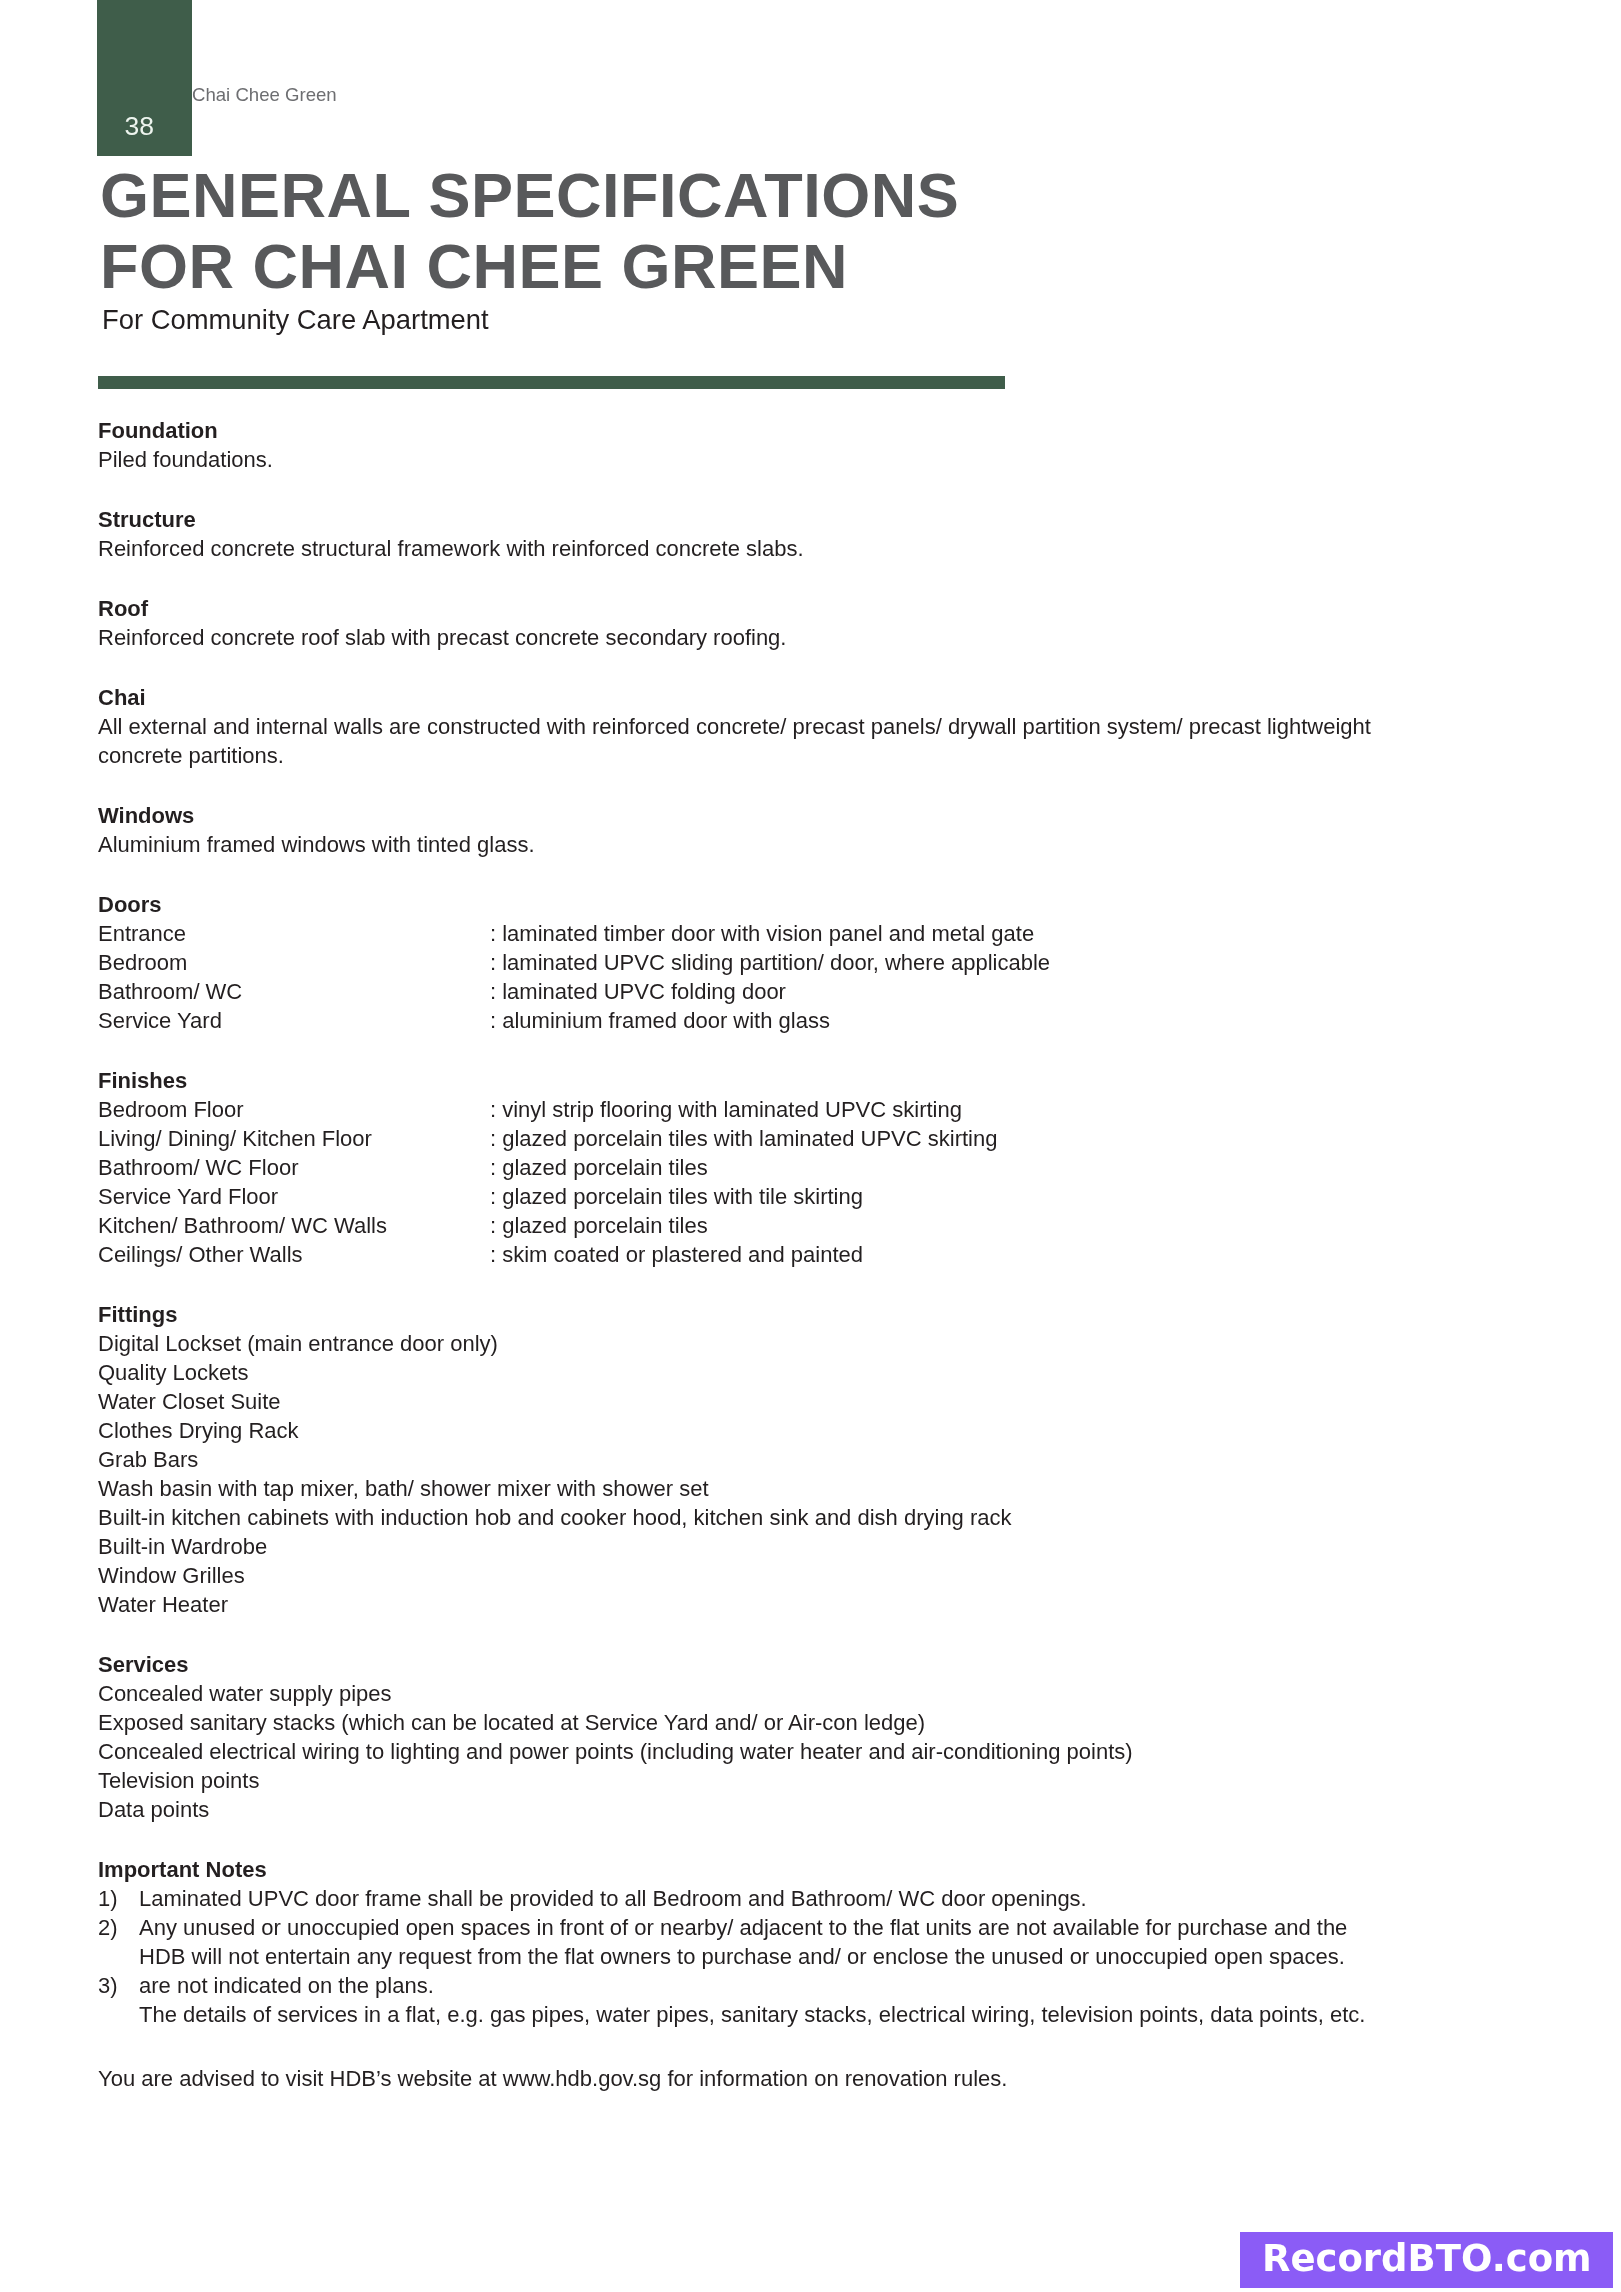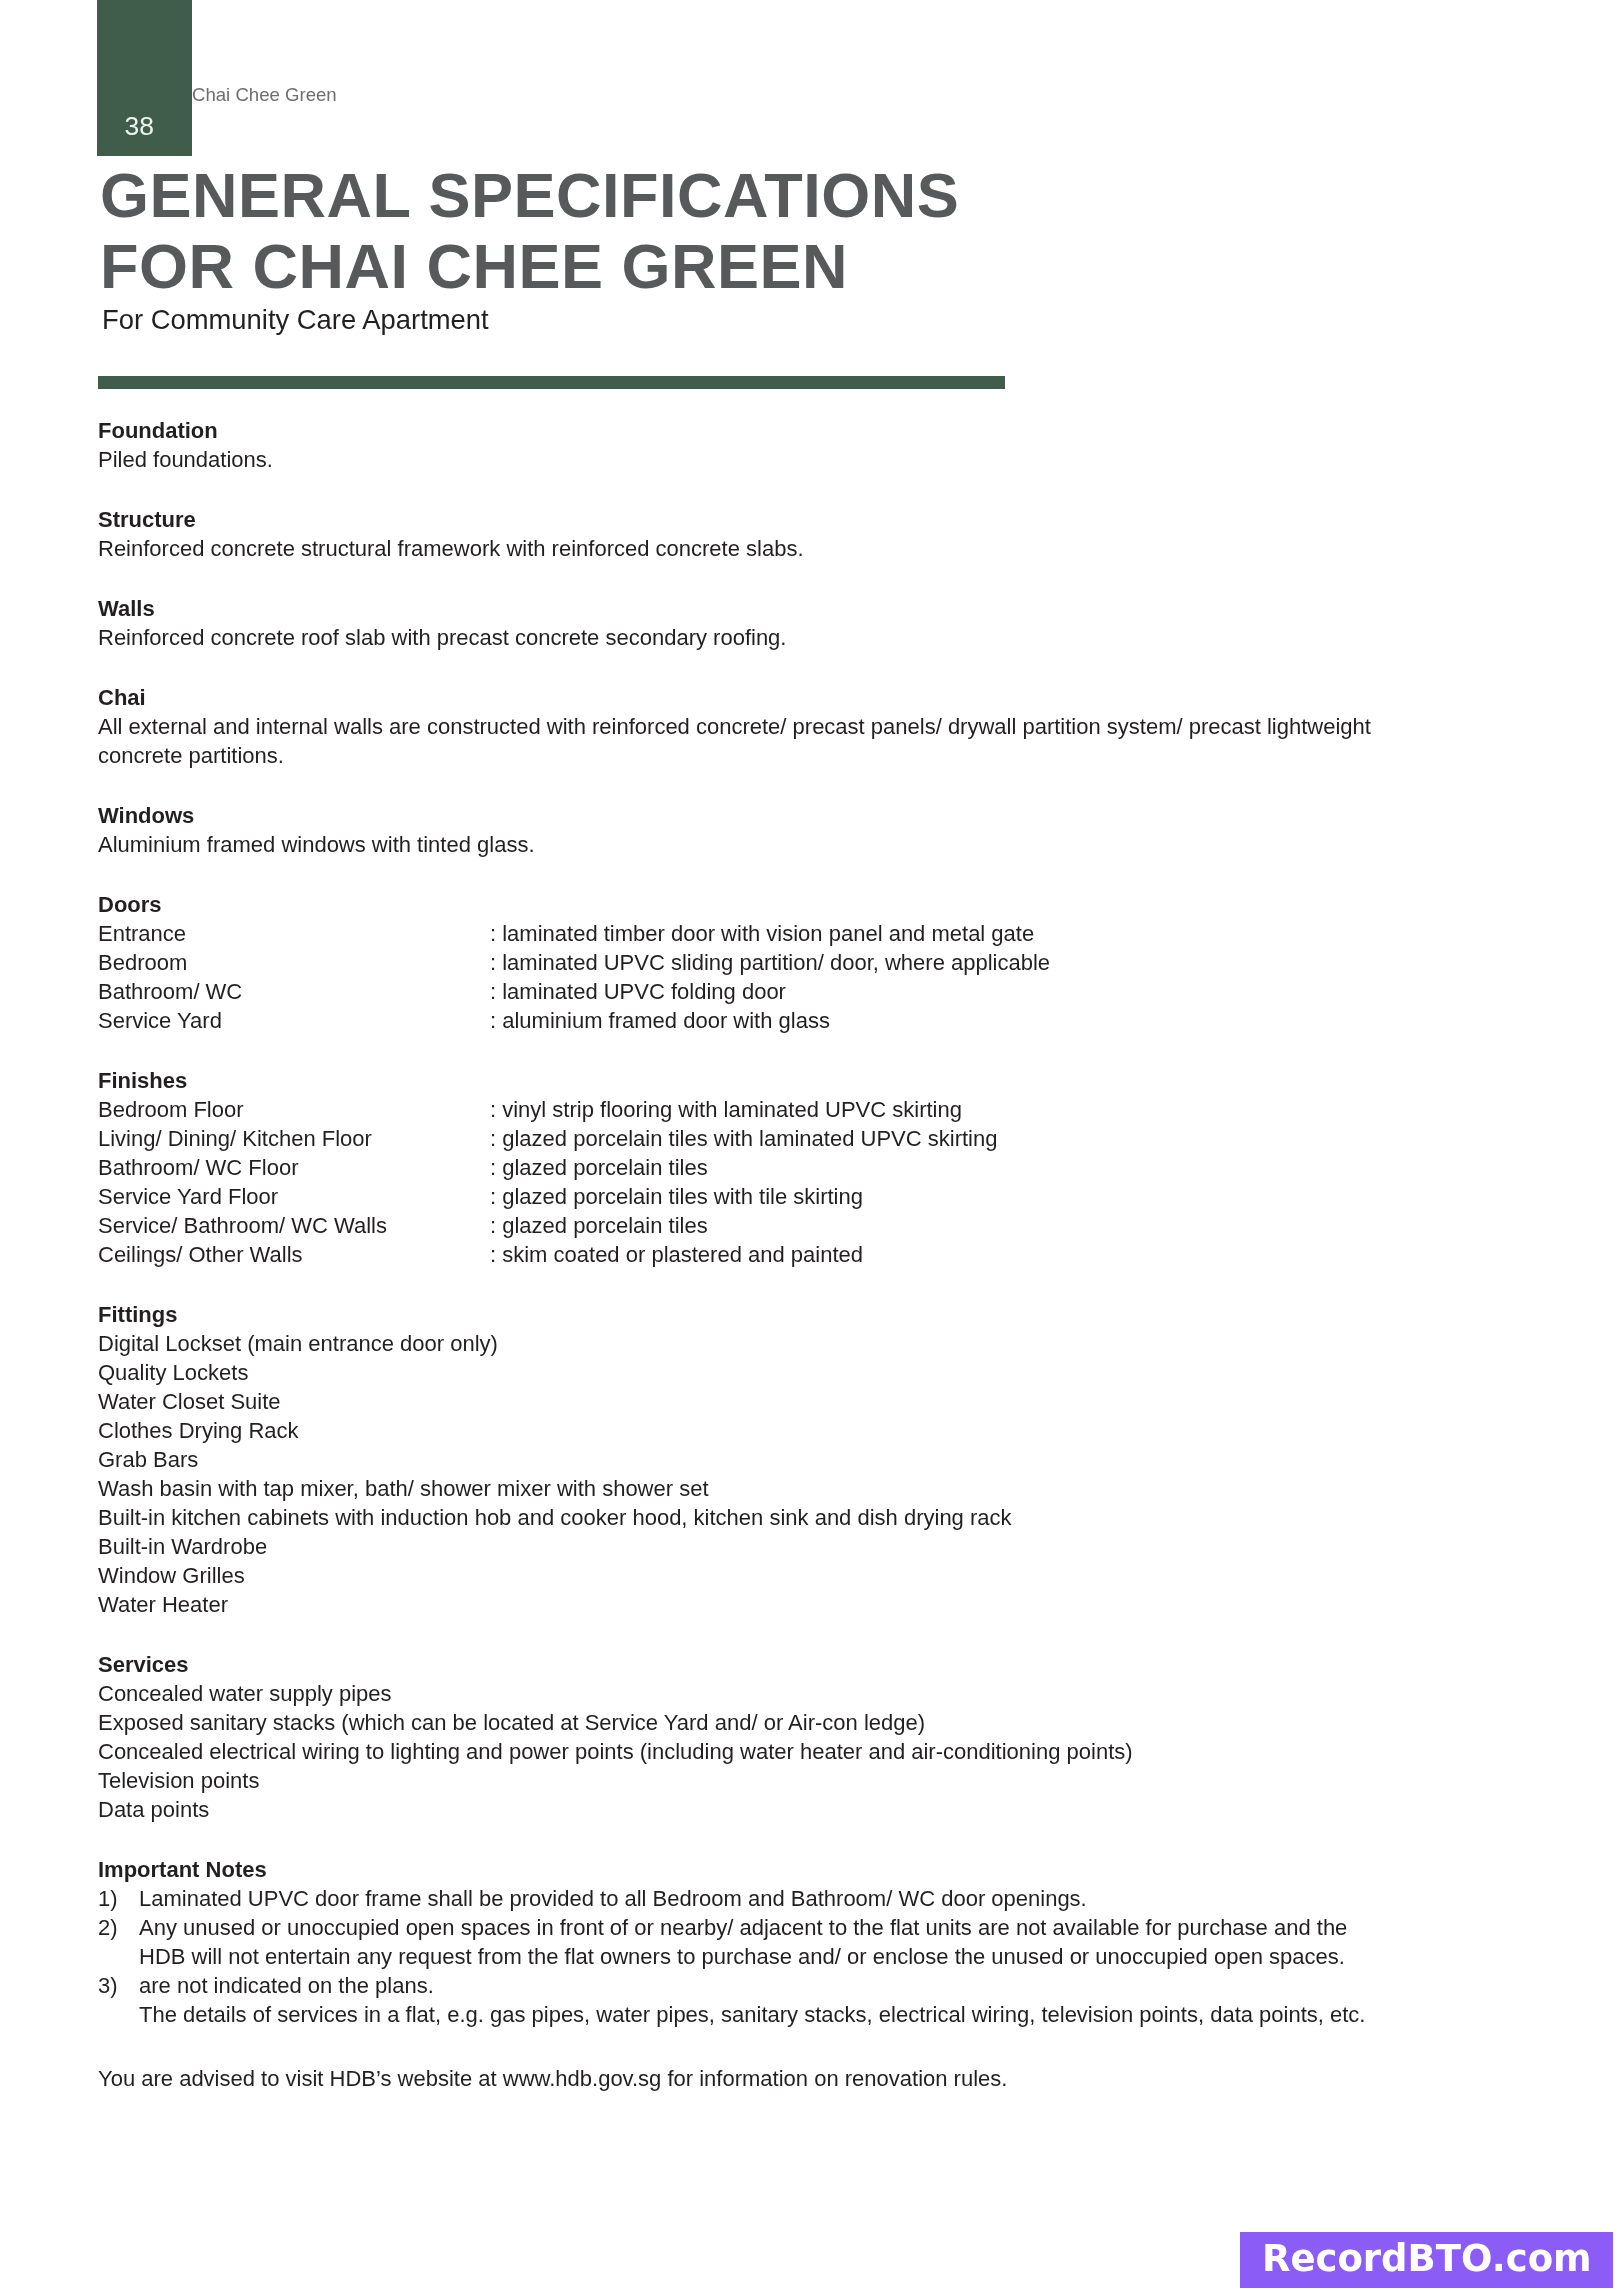--- a/index.html
+++ b/index.html
@@ -107,21 +107,21 @@
       <div class="sec-h">Foundation</div>
       <div>Piled foundations.</div>
     </section>
 
     <section class="sec">
       <div class="sec-h">Structure</div>
       <div>Reinforced concrete structural framework with reinforced concrete slabs.</div>
     </section>
 
     <section class="sec">
-      <div class="sec-h">Walls</div>
+      <div class="sec-h">Roof</div>
       <div>Reinforced concrete roof slab with precast concrete secondary roofing.</div>
     </section>
 
     <section class="sec">
       <div class="sec-h">Chai</div>
       <div>All external and internal walls are constructed with reinforced concrete/ precast panels/ drywall partition system/ precast lightweight</div>
       <div>concrete partitions.</div>
     </section>
 
     <section class="sec">
@@ -161,21 +161,21 @@
       </div>
       <div class="spec-row">
         <div class="spec-label">Bathroom/ WC Floor</div>
         <div class="spec-value">: glazed porcelain tiles</div>
       </div>
       <div class="spec-row">
         <div class="spec-label">Service Yard Floor</div>
         <div class="spec-value">: glazed porcelain tiles with tile skirting</div>
       </div>
       <div class="spec-row">
-        <div class="spec-label">Service/ Bathroom/ WC Walls</div>
+        <div class="spec-label">Kitchen/ Bathroom/ WC Walls</div>
         <div class="spec-value">: glazed porcelain tiles</div>
       </div>
       <div class="spec-row">
         <div class="spec-label">Ceilings/ Other Walls</div>
         <div class="spec-value">: skim coated or plastered and painted</div>
       </div>
     </section>
 
     <section class="sec">
       <div class="sec-h">Fittings</div>

